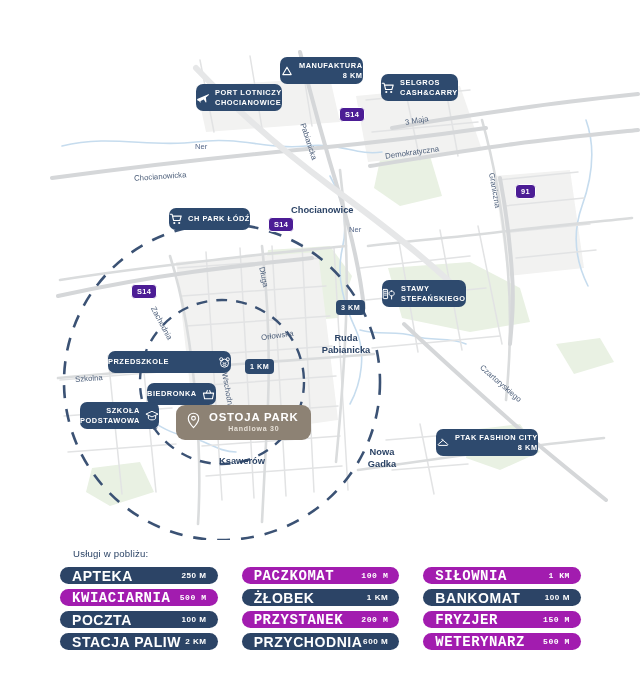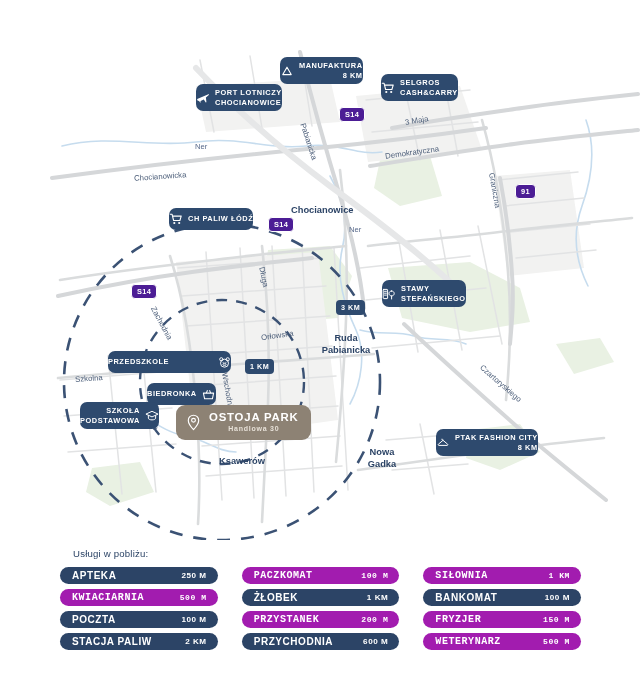--- a/index.html
+++ b/index.html
@@ -61,21 +61,21 @@
     background:#4c1d95;color:#fff;
     font-size:7.4px;font-weight:bold;letter-spacing:.3px;
     padding:2px 5px;border-radius:4px;white-space:nowrap;
     border:1.2px solid #fff;
     text-align:right;
   }
 
   
   #marker{
     position:absolute;
-    display:flex;align-items:center;gap:6px;
+    display:flex;align-items:flex-start;gap:6px;
     background:#8d8274;
     border-radius:9px;
     padding:6px 12px 6px 8px;
     white-space:nowrap;
   }
   #marker .pin{width:19px;height:19px;flex:none;}
   #marker .txt{display:flex;flex-direction:column;}
   #marker .t1{color:#fff;font-size:11.4px;font-weight:bold;letter-spacing:.8px;line-height:1.12;}
   #marker .t2{color:#e7e1d8;font-size:7px;font-weight:bold;letter-spacing:.75px;line-height:1.5;text-align:center;}
 
@@ -104,21 +104,21 @@
   }
   #legend .col{display:flex;flex-direction:column;gap:5px;flex:1;}
   .pill{
     display:flex;align-items:center;justify-content:space-between;
     border-radius:9px;
     height:17px;
     padding:0 11px 0 12px;
     box-sizing:border-box;
   }
   .pill .name{
-    color:#fff;font-size:10px;font-weight:bold;letter-spacing:.55px;
+    color:#fff;font-size:14px;font-weight:bold;letter-spacing:.55px;
   }
   .pill .val{
     color:#fff;font-size:8.1px;font-weight:bold;letter-spacing:.55px;
   }
   .pill.dark{background:#2c4466;}
   .pill.light{background:#a21caf;font-family:Liberation Mono, monospace;}
 </style>
 </head>
 <body>
 
@@ -304,21 +304,21 @@
     </div>
 
     <div class="poi" style="left:169px;top:208px;">
       <span class="ic">
         <svg width="14" height="14" viewBox="0 0 14 14" fill="none" stroke="#ffffff" stroke-width="1.1" stroke-linecap="round" stroke-linejoin="round">
           <path d="M1.3 2.3 H3.1 L4.6 8.5 H10.9 L12.2 4.1 H3.6"></path>
           <circle cx="5.3" cy="11" r="1.1" fill="#ffffff" stroke="none"></circle>
           <circle cx="10.2" cy="11" r="1.1" fill="#ffffff" stroke="none"></circle>
         </svg>
       </span>
-      <span class="lbl">CH PALIW ŁÓDŹ</span>
+      <span class="lbl">CH PARK ŁÓDŹ</span>
     </div>
 
     <div class="poi two" style="left:382px;top:280px;">
       <span class="ic">
         <svg width="14" height="14" viewBox="0 0 14 14" fill="none" stroke="#ffffff" stroke-width="1" stroke-linecap="round" stroke-linejoin="round">
           <rect x="1.2" y="2.4" width="4.4" height="9.2" rx="0.5"></rect>
           <path d="M2.5 4.3 h1.9 M2.5 6.2 h1.9 M2.5 8.1 h1.9"></path>
           <path d="M9.6 4 c1.6 0 2.6 1.2 2.6 2.5 c0 1.3 -1 2.4 -2.6 2.4 c-1.6 0 -2.6 -1.1 -2.6 -2.4 c0 -1.3 1 -2.5 2.6 -2.5 Z"></path>
           <path d="M9.6 8.9 V12"></path>
         </svg>

